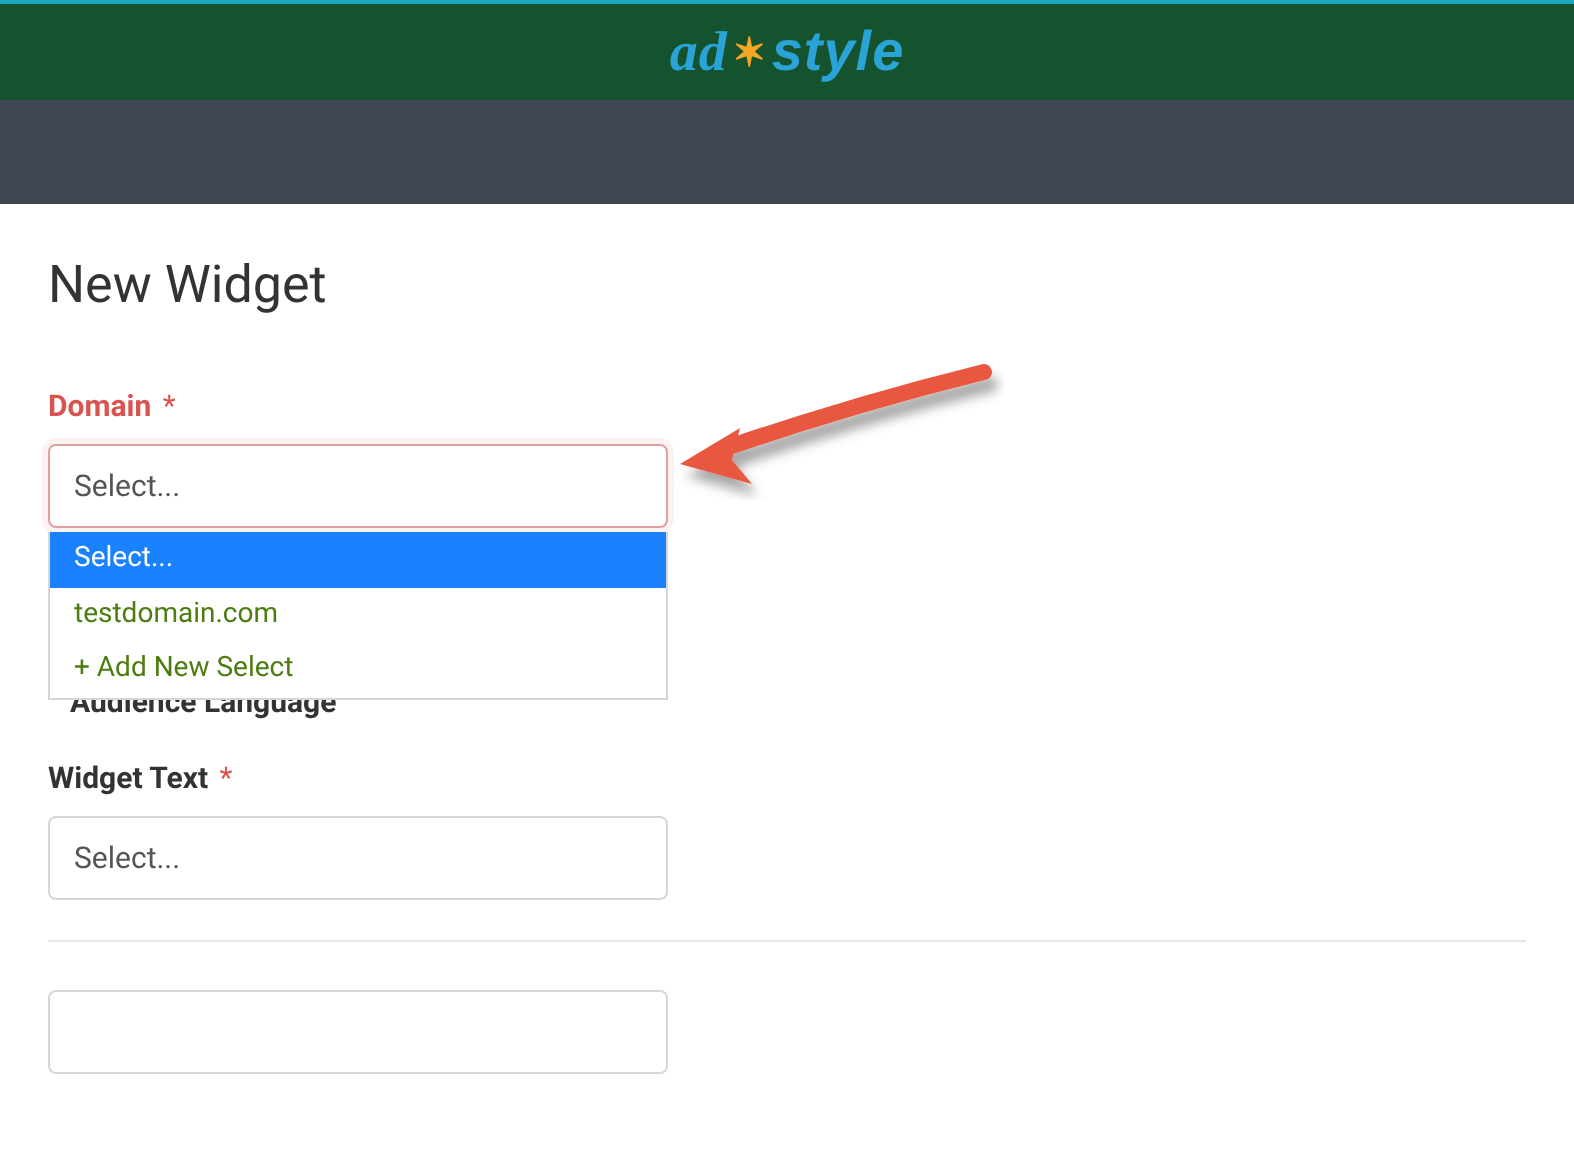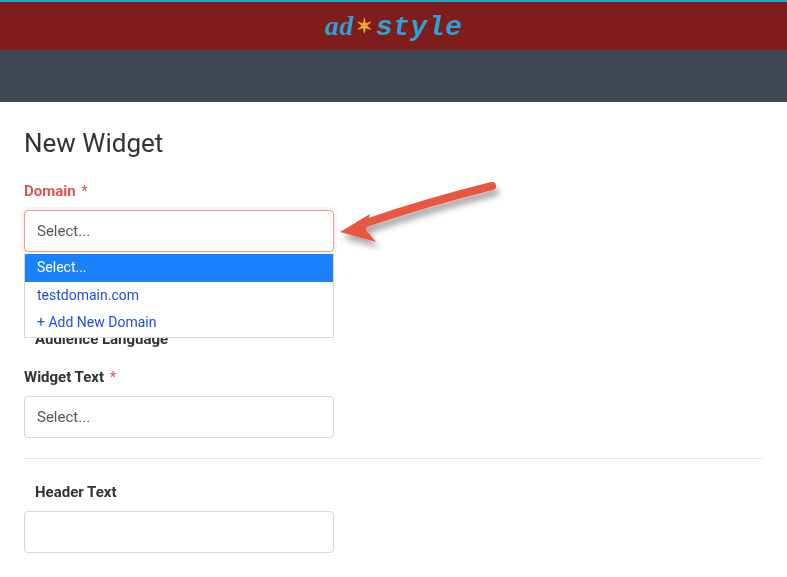--- a/index.html
+++ b/index.html
@@ -13,53 +13,53 @@
   }
   .topbar {
     height: 2px;
     background: #1ba8c4;
   }
   .logo-row {
     height: 48px;
     display: flex;
     align-items: center;
     justify-content: center;
-    background: #7f1d1d;
+    background: #14532d;
   }
   .logo {
     display: flex;
     align-items: baseline;
     font-weight: 700;
     font-size: 28px;
     letter-spacing: 0.5px;
   }
   .logo .ad { color: #2aa3d6; font-family: Georgia, 'Times New Roman', serif; font-style: italic; }
   .logo .star {
     display: inline-block;
     width: 22px;
     text-align: center;
     color: #f5a623;
     font-size: 20px;
     line-height: 1;
     position: relative;
     top: -2px;
   }
-  .logo .style { color: #2aa3d6; font-family: Liberation Mono, monospace; font-style: italic; }
+  .logo .style { color: #2aa3d6; font-family: Liberation Sans, sans-serif; font-style: italic; }
   .navband {
     height: 52px;
     background: #3f4752;
   }
   .content {
     padding: 26px 24px 0 24px;
   }
   .page-title {
     font-size: 26px;
     font-weight: 400;
     color: #333;
-    margin-bottom: 24px;
+    margin-bottom: 36px;
   }
   .field { margin-bottom: 20px; position: relative; }
   .label {
     font-size: 15px;
     font-weight: 700;
     margin-bottom: 10px;
     display: block;
   }
   .label.req { color: #d9534f; }
   .label.req .asterisk { color: #d9534f; font-weight: 400; margin-left: 2px; }
@@ -87,21 +87,21 @@
     left: 0;
     width: 310px;
     border: 1px solid #d6d6d6;
     border-top: none;
     background: #fff;
     z-index: 5;
   }
   .dropdown .opt {
     padding: 4px 12px;
     font-size: 14px;
-    color: #1d4ed8;
+    color: #4d7c0f;
     cursor: pointer;
     line-height: 1.4;
   }
   .dropdown .opt.highlight {
     background: #1a82ff;
     color: #fff;
   }
   .divider {
     border: none;
     border-top: 1px solid #e6e6e6;
@@ -141,21 +141,21 @@
     <label class="label req">
       <span>Domain</span>
       <span class="asterisk">*</span>
     </label>
     <div class="select focused">
       <span>Select...</span>
     </div>
     <div class="dropdown">
       <div class="opt highlight">Select...</div>
       <div class="opt">testdomain.com</div>
-      <div class="opt">+ Add New Domain</div>
+      <div class="opt">+ Add New Select</div>
     </div>
   </div>
 
   <div style="height:58px"></div>
 
   <div class="field">
     <label class="label normal">Audience Language</label>
   </div>
 
   <div class="field">
@@ -164,21 +164,20 @@
       <span class="asterisk" style="color:#d9534f">*</span>
     </label>
     <div class="select">
       <span>Select...</span>
     </div>
   </div>
 
   <hr class="divider">
 
   <div class="field">
-    <label class="label normal">Header Text</label>
     <div class="textinput">
       
     </div>
   </div>
 </div>
 
 <div class="arrow-wrap">
   <svg width="170" height="70" viewBox="0 0 170 70">
     <defs>
       <filter id="shadow" x="-20%" y="-20%" width="160%" height="200%">

